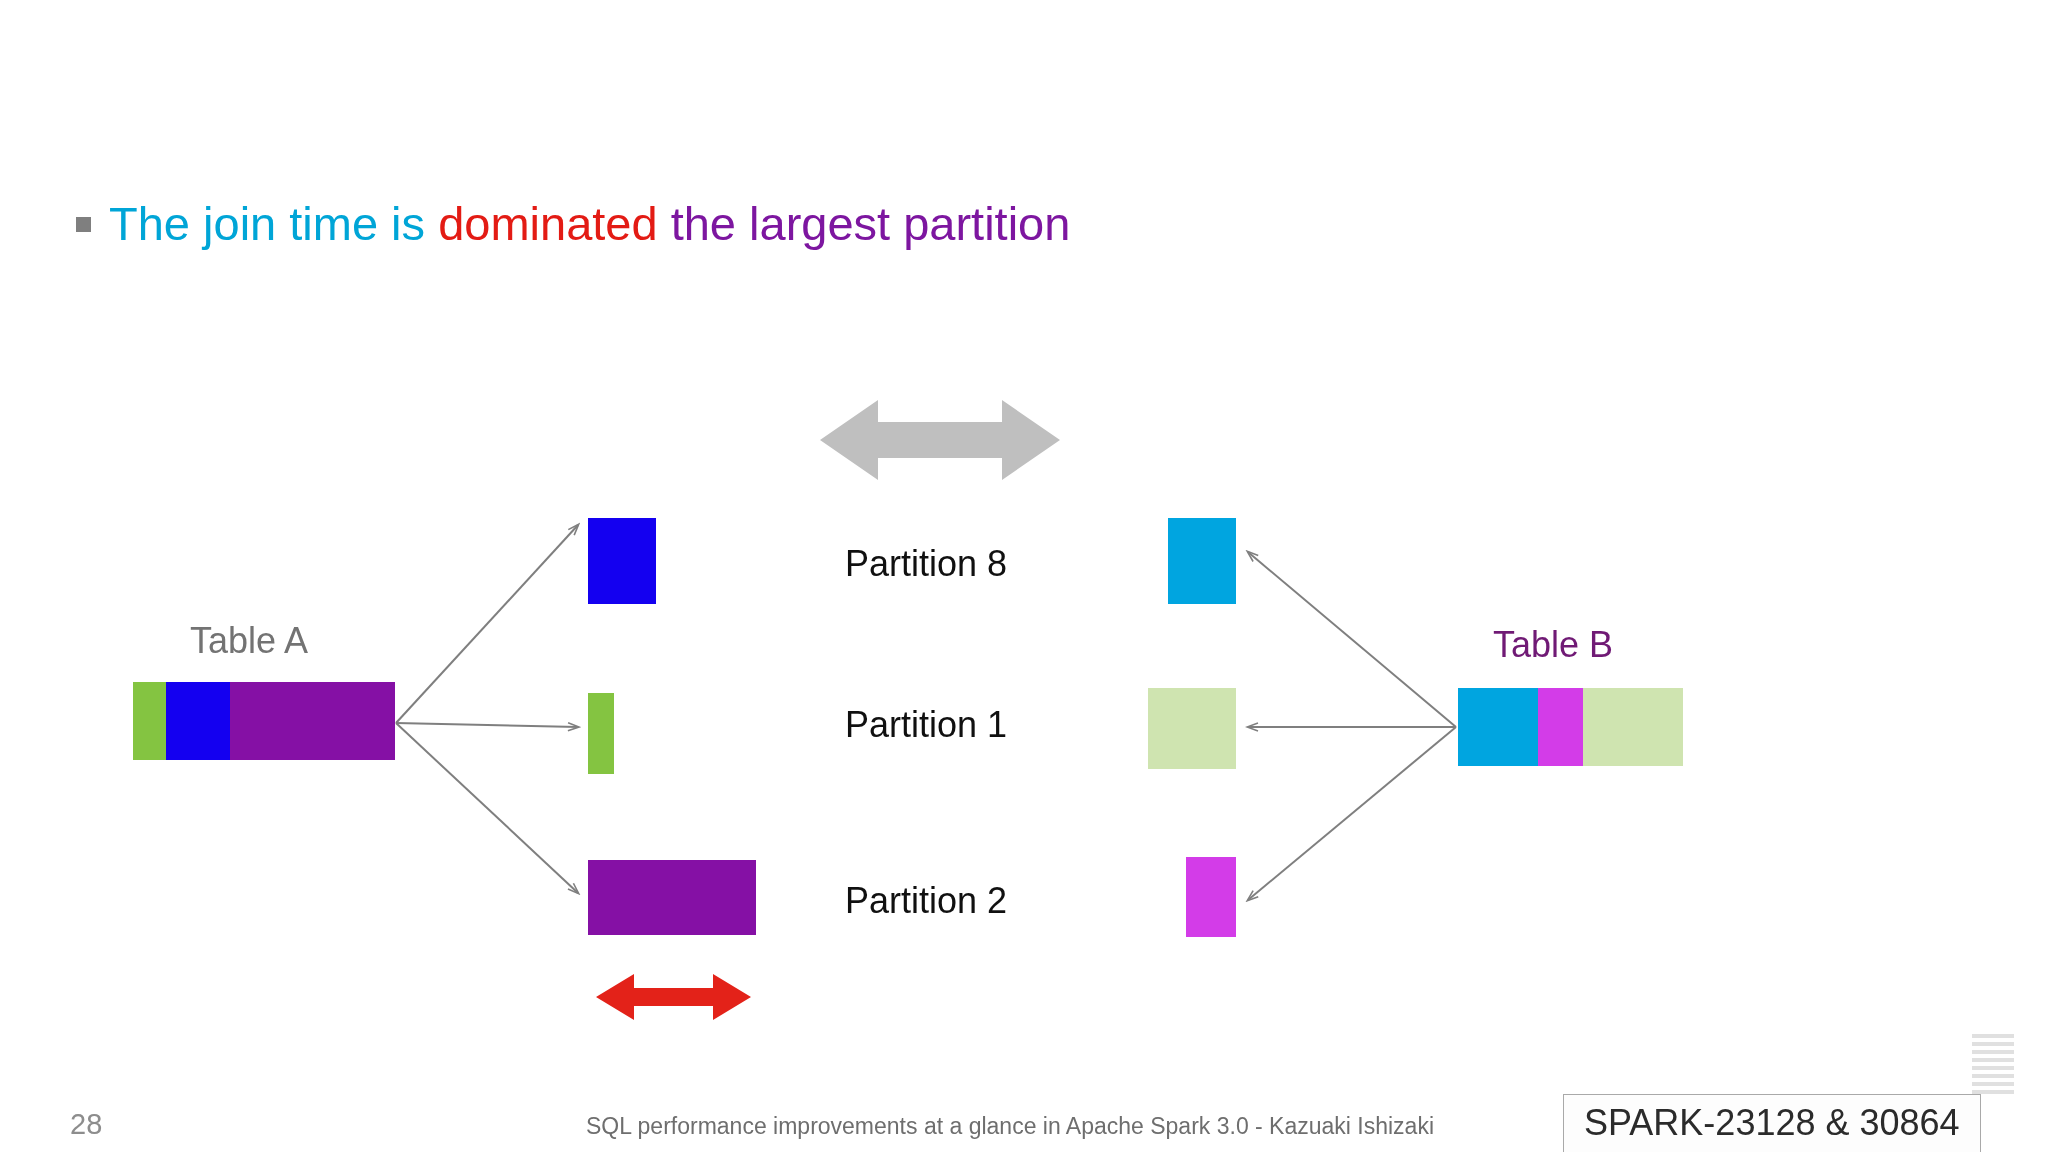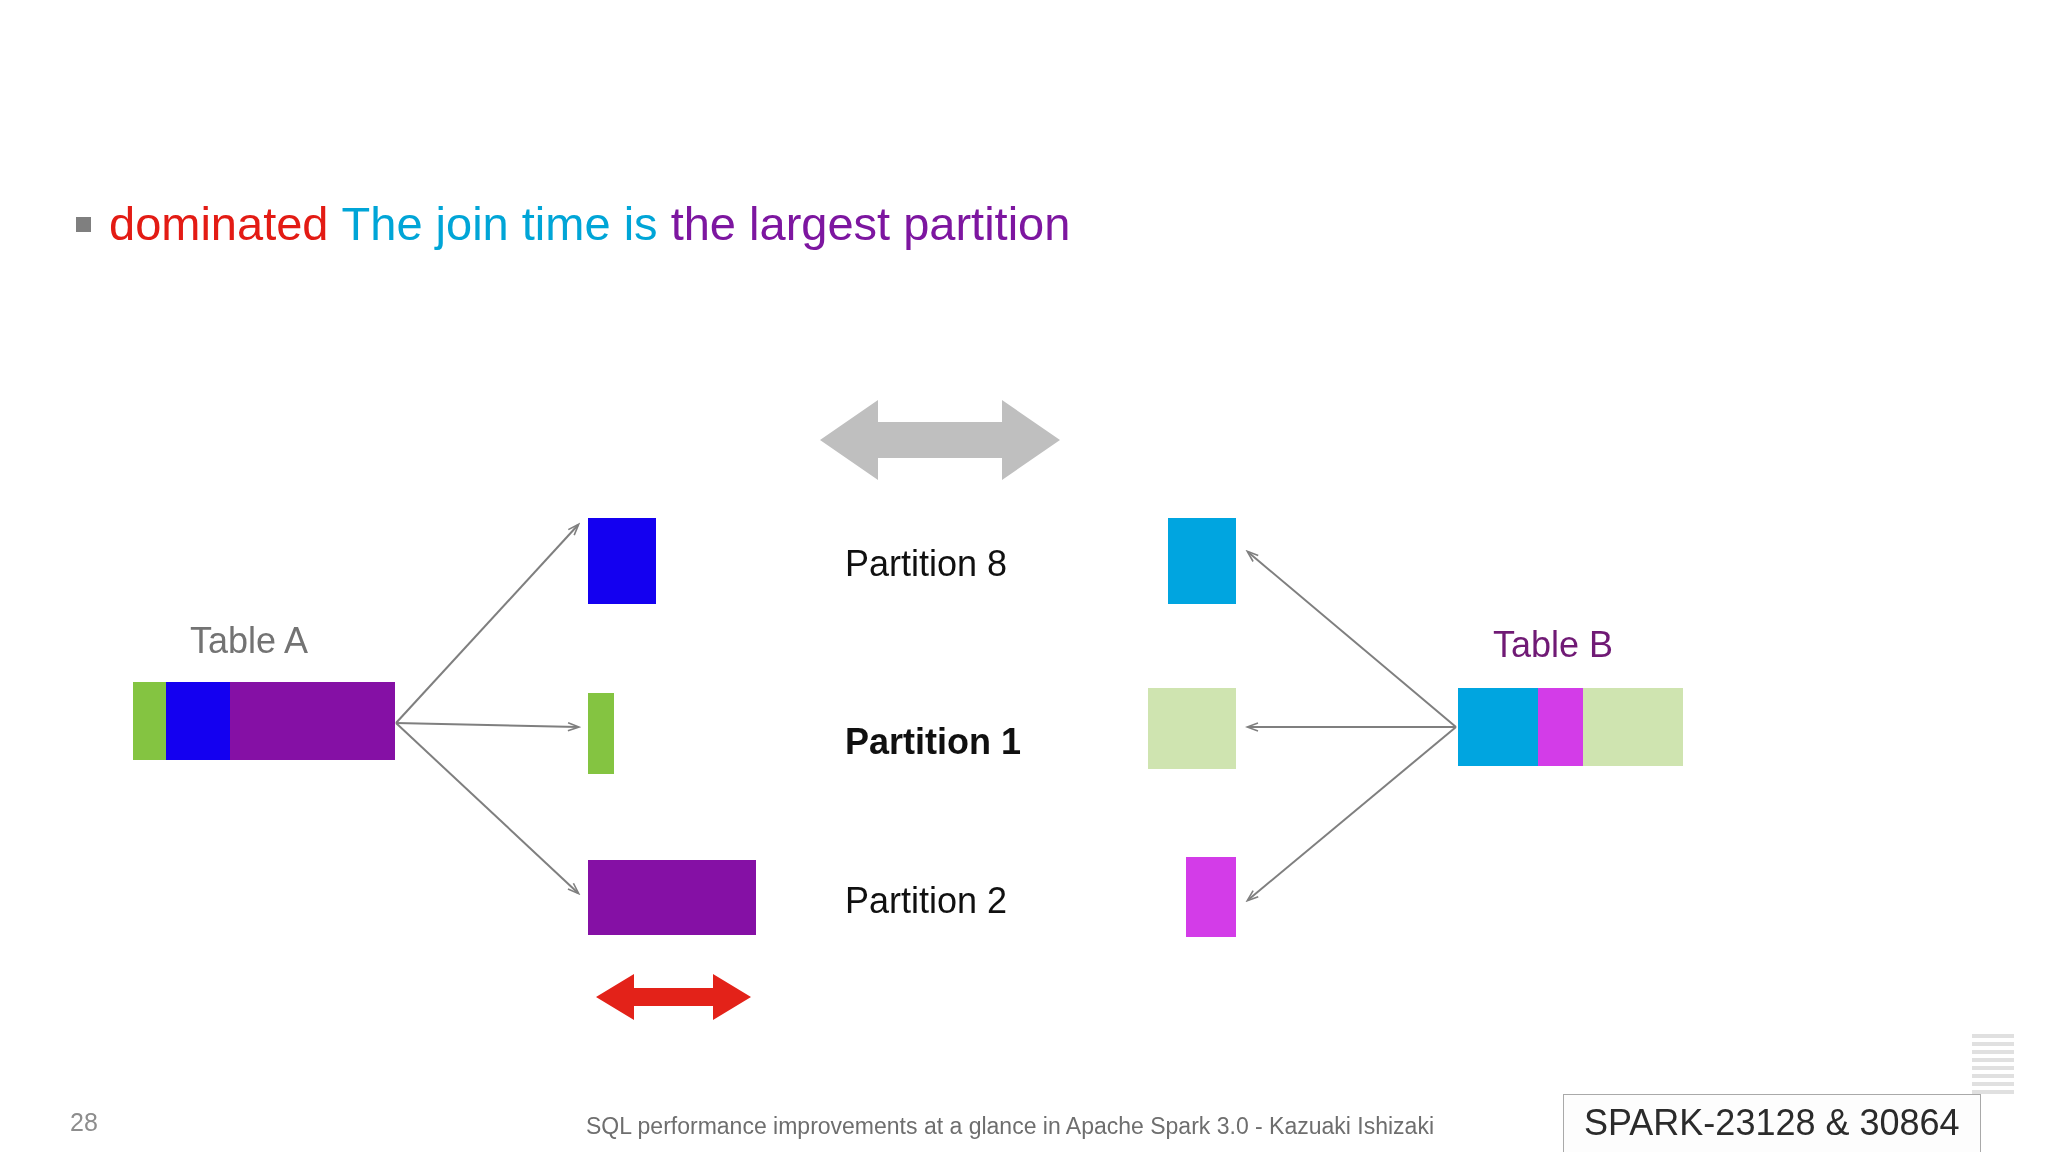--- a/index.html
+++ b/index.html
@@ -124,21 +124,21 @@
 
   
   .partition-label {
     position: absolute;
     font-size: 36px;
     color: #101010;
     white-space: nowrap;
     left: 845px;
   }
   #partition-label-0 { top: 543px; }
-  #partition-label-1 { top: 721px; font-weight: bold; }
+  #partition-label-1 { top: 704px; }
   #partition-label-2 { top: 880px; }
 
   
   .pblock { position: absolute; }
 
   #pa0 { left: 588px; top: 518px; width: 68px;  height: 86px; }
   #pa1 { left: 588px; top: 693px; width: 26px;  height: 81px; }
   #pa2 { left: 588px; top: 860px; width: 168px; height: 75px; }
 
   
@@ -154,21 +154,21 @@
     width: 2048px;
     height: 1152px;
     pointer-events: none;
   }
 
   
   #page-number {
     position: absolute;
     left: 70px;
     top: 1108px;
-    font-size: 25px;
+    font-size: 29px;
     color: #8d8d8d;
   }
   #footer-text {
     position: absolute;
     left: 586px;
     top: 1113px;
     font-size: 23px;
     color: #6e6e6e;
     white-space: nowrap;
   }
@@ -200,22 +200,22 @@
   }
 </style>
 </head>
 <body>
 
 <div id="slide">
 
 
   <div id="bullet-row">
     <span id="bullet-marker"></span>
+    <span class="bullet-text seg-cyan">The join time is </span>
     <span class="bullet-text seg-red">dominated </span>
-    <span class="bullet-text seg-cyan">The join time is </span>
     <span class="bullet-text seg-purple">the largest partition</span>
   </div>
 
 
   <svg id="gray-arrow" viewBox="0 0 240 80">
     <polygon points="0,40 58,0 58,22 182,22 182,0 240,40 182,80 182,58 58,58 58,80" fill="#bfbfbf"></polygon>
   </svg>
 
   <svg id="connectors">
     <defs>

